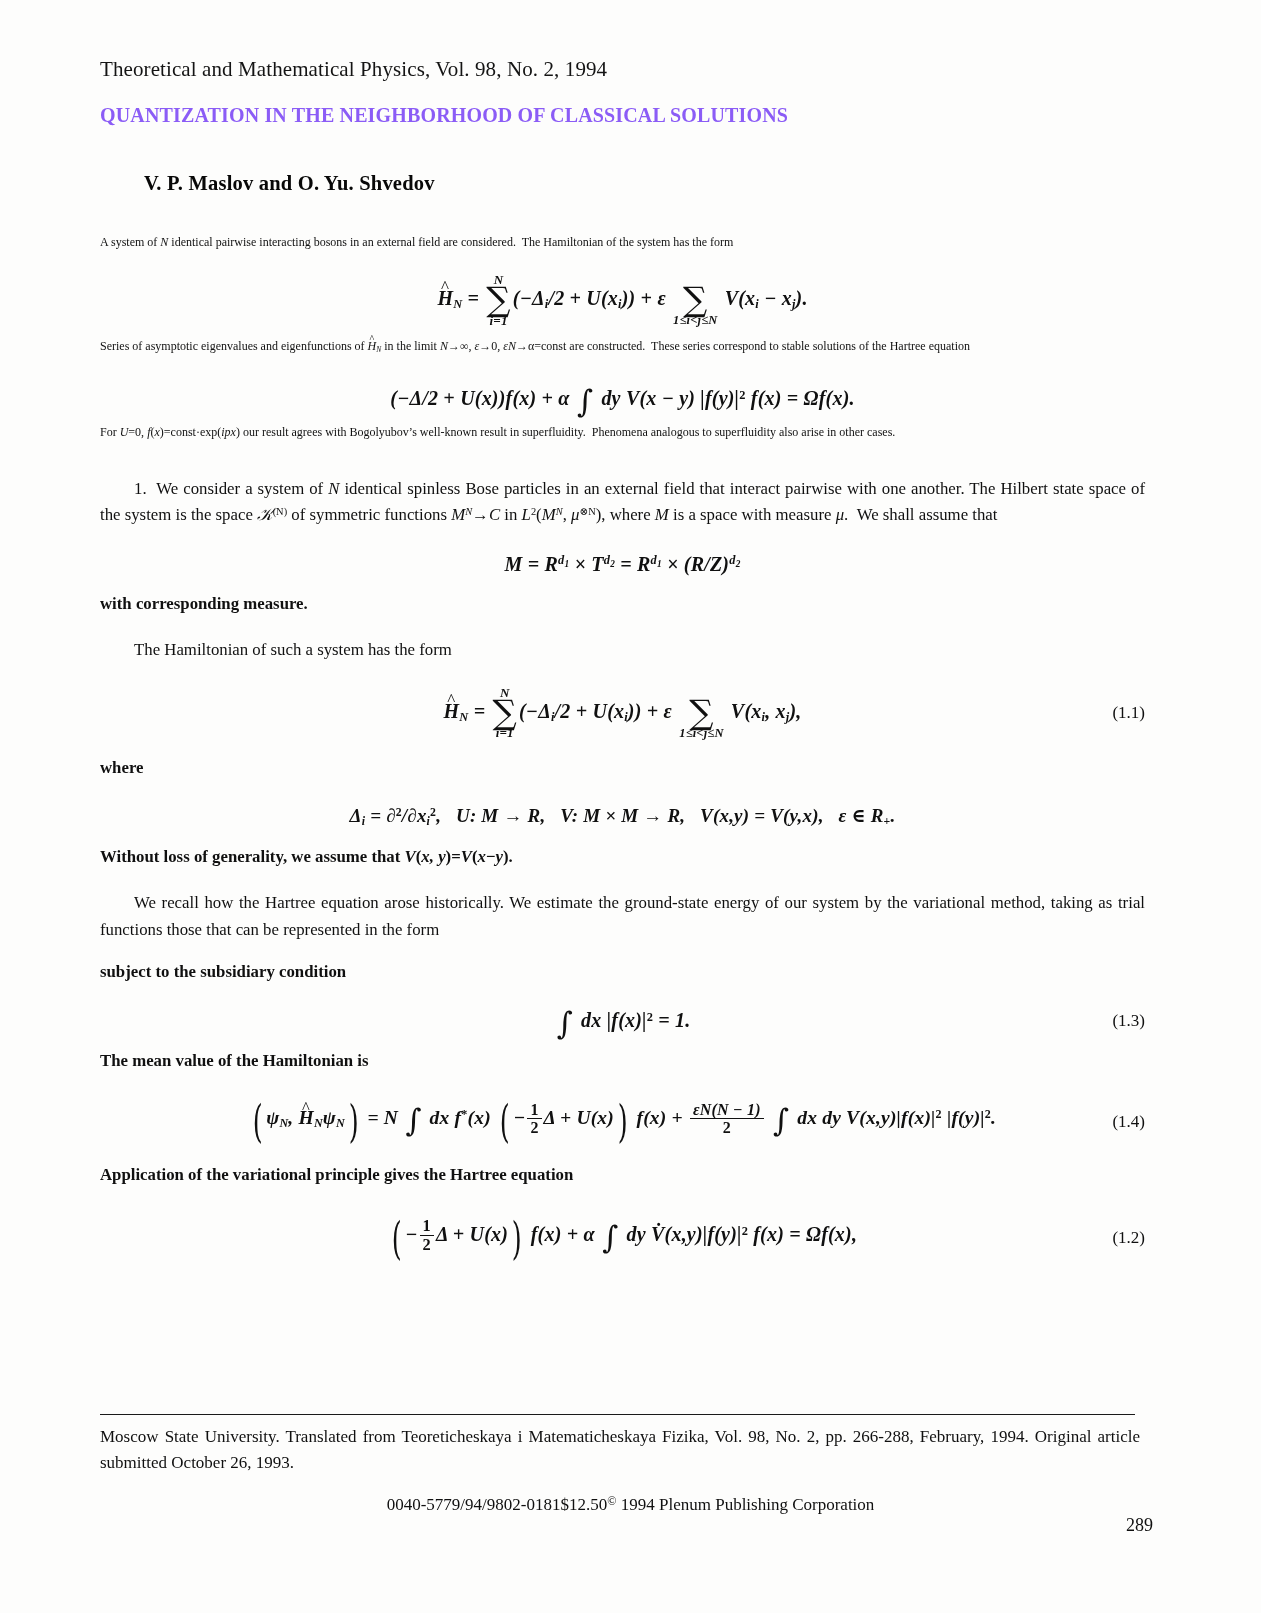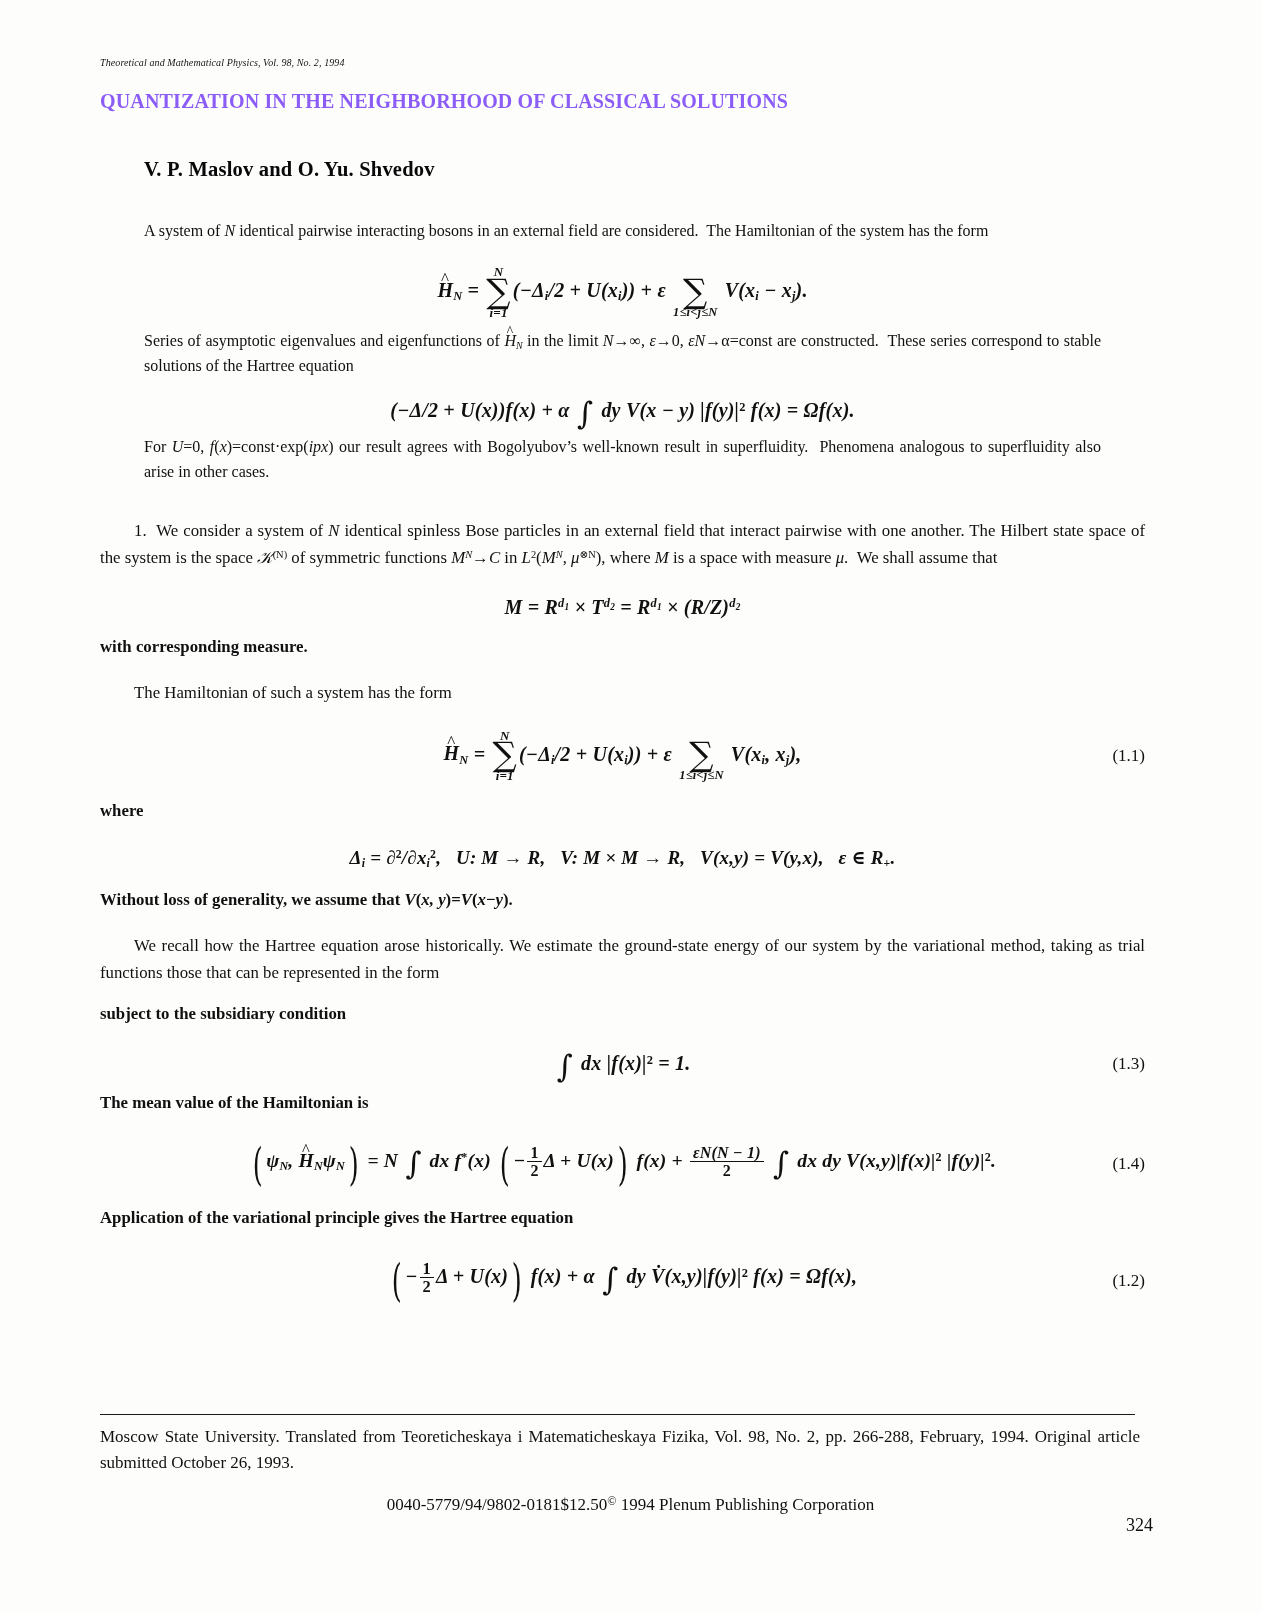--- a/index.html
+++ b/index.html
@@ -21,22 +21,21 @@
   }
   .content {
     position: absolute;
     left: 100px;
     top: 0;
     width: 1045px;
   }
 
   
   .journal-head {
-    font-style: italic;
-    font-size: 10px;
+    font-size: 21px;
     letter-spacing: 0.1px;
     padding-top: 57px;
     color: #141414;
   }
 
   
   .title {
     font-weight: bold;
     font-size: 20px;
     line-height: 1.38;
@@ -51,23 +50,22 @@
     font-weight: bold;
     font-size: 20.5px;
     letter-spacing: 0.2px;
     margin-top: 42px;
     margin-left: 44px;
     color: #080808;
   }
 
   
   .abstract {
-    margin-left: 44px;
     width: 957px;
-    font-size: 16px;
+    font-size: 12px;
     line-height: 1.54;
     text-align: justify;
   }
   .abstract-1 { margin-top: 38px; }
   .abstract-2 { margin-top: 10px; }
   .abstract-3 { margin-top: 13px; }
 
   
   .body-text {
     font-size: 16.8px;
@@ -244,21 +242,21 @@
     <div class="display" style="margin-top:22px;">
       <span class="inner">
         <span class="hat-wrap"><span class="hat">^</span>H</span><sub class="s">N</sub> = <span class="bigop"><span class="lim-top">N</span><span class="glyph">∑</span><span class="lim-bot">i=1</span></span>(−Δ<sub class="s">i</sub>/2 + U(x<sub class="s">i</sub>)) + ε&nbsp;<span class="bigop wide"><span class="lim-top">&nbsp;</span><span class="glyph">∑</span><span class="lim-bot">1≤i&lt;j≤N</span></span>&nbsp;V(x<sub class="s">i</sub> − x<sub class="s">j</sub>).
       </span>
     </div>
 
     <div class="abstract abstract-2">
       Series of asymptotic eigenvalues and eigenfunctions of <span class="math"><span class="hat-wrap"><span class="hat">^</span>H</span><sub class="s">N</sub></span> in the limit <span class="math">N</span>→∞, <span class="math">ε</span>→0, <span class="math">εN</span>→α=const are constructed.&nbsp; These series correspond to stable solutions of the Hartree equation
     </div>
 
-    <div class="display" style="margin-top:20px;">
+    <div class="display" style="margin-top:31px;">
       <span class="inner">
         (−Δ/2 + U(x))f(x) + α <span class="intop">∫</span> dy V(x − y) |f(y)|<sup class="s" style="font-style:normal">2</sup> f(x) = Ωf(x).
       </span>
     </div>
 
     <div class="abstract abstract-3">
       For <span class="math">U</span>=0, <span class="math">f</span>(<span class="math">x</span>)=const·exp(<span class="math">ipx</span>) our result agrees with Bogolyubov’s well-known result in superfluidity.&nbsp; Phenomena analogous to superfluidity also arise in other cases.
     </div>
 
     <div class="body-text gap-lg">
@@ -325,14 +323,14 @@
   </div>
 
   <div class="rule"></div>
 
   <div class="footnote">
     <span class="ind">Moscow State University. Translated from Teoreticheskaya i Matematicheskaya Fizika, Vol. 98, No. 2, pp. 266-288, February, 1994. Original article submitted October 26, 1993.</span>
   </div>
 
   <div class="imprint"><span>0040-5779/94/9802-0181$12.50</span><sup>©</sup><span> 1994 Plenum Publishing Corporation</span></div>
 
-  <div class="pageno">324</div>
+  <div class="pageno">289</div>
 </div>
 
 </body></html>

